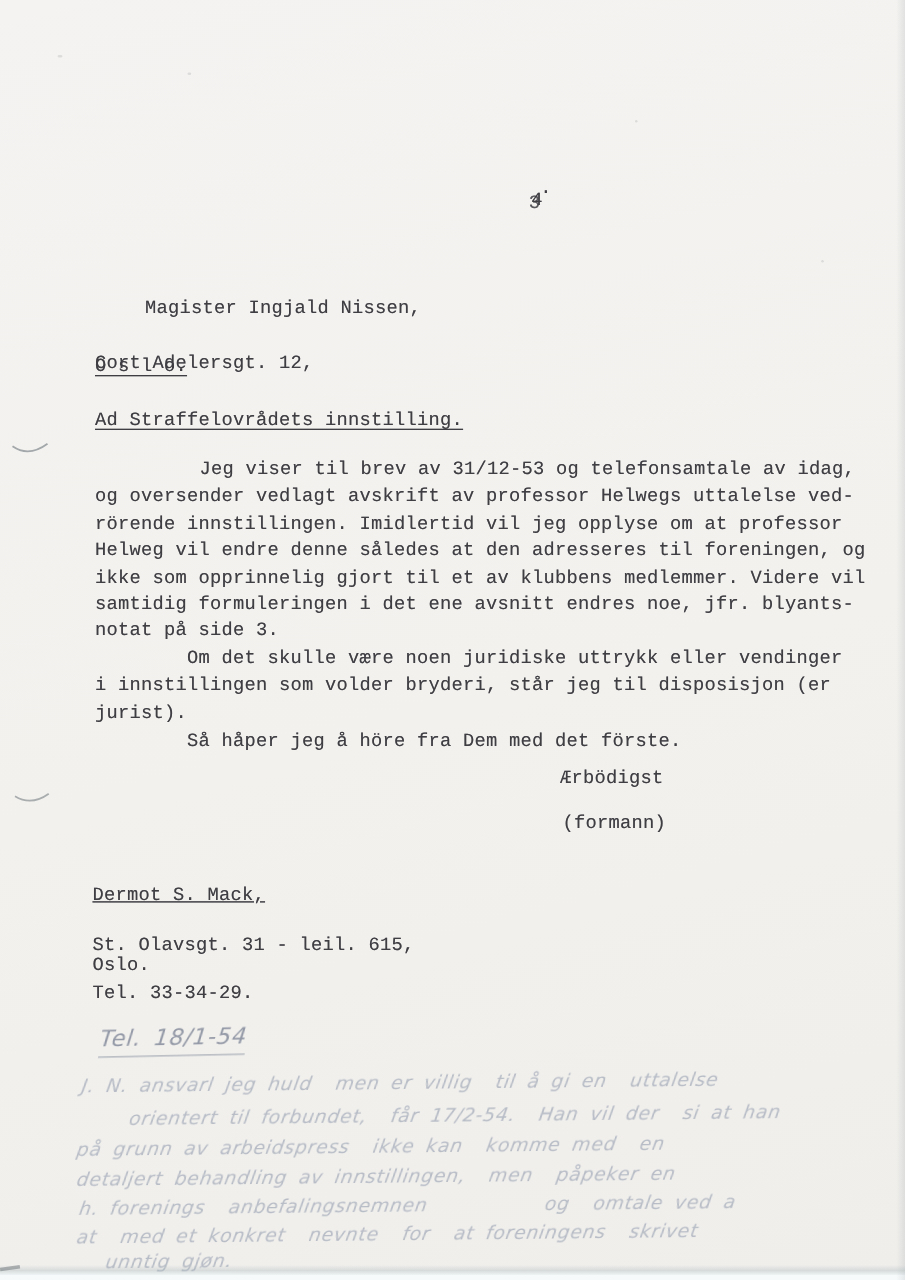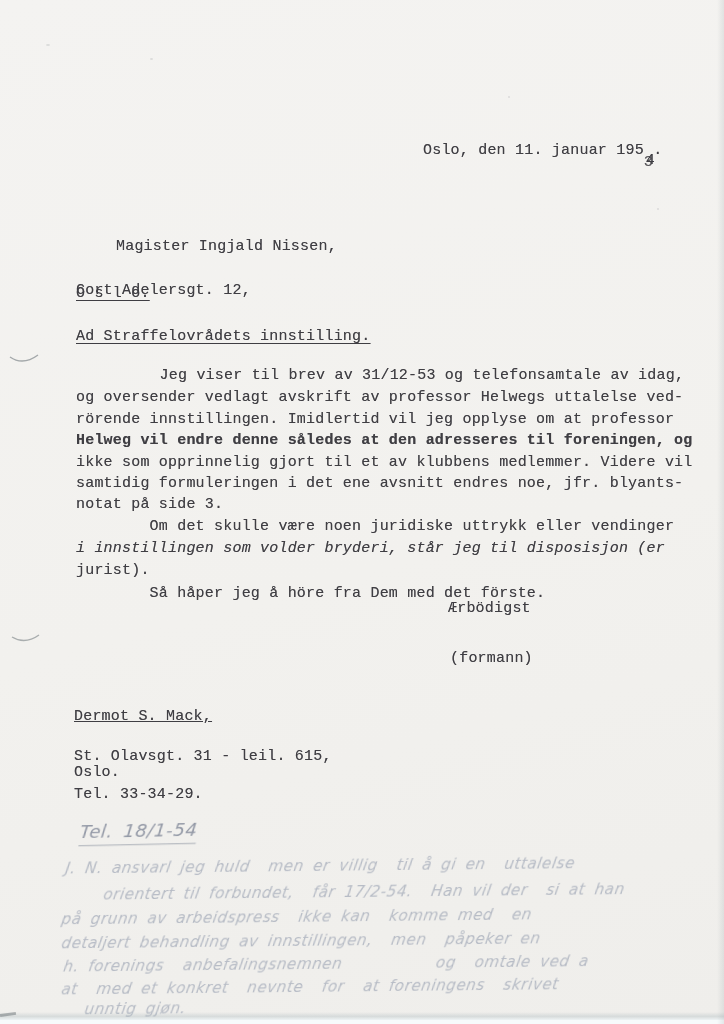--- a/index.html
+++ b/index.html
@@ -65,43 +65,43 @@
     background:rgba(90,100,105,.45);
     transform:rotate(-8deg);
   }
   .speck{ position:absolute; background:rgba(110,115,120,.18); border-radius:50%; }
 </style>
 </head>
 <body>
 
 <div class="paper">
 
-  <div class="tline" style="left:423px;top:142px;"><span>Oslo, den 11. januar 195</span><span class="overstrike"><span class="under">3</span><span class="over">4</span></span><span>.</span></div>
+  <div class="tline" style="left:423px;top:142px;"><span class="overstrike"><span class="under">3</span><span class="over">4</span></span><span>.</span></div>
 
   <div class="tline" style="left:76px;top:238px;padding-left:40px;">Magister Ingjald Nissen,</div>
   <div class="tline" style="left:76px;top:262px;margin-top:20px;">Cort Adelersgt. 12,</div>
   <div class="tline u" style="left:76px;top:285px;">O s l o.</div>
 
   <div class="tline u" style="left:76px;top:328px;">Ad Straffelovrådets innstilling.</div>
 
   <div class="tline" style="left:86px;top:367px;">        Jeg viser til brev av 31/12-53 og telefonsamtale av idag,</div>
   <div class="tline" style="left:76px;top:389px;">og oversender vedlagt avskrift av professor Helwegs uttalelse ved-</div>
   <div class="tline" style="left:76px;top:411px;">rörende innstillingen. Imidlertid vil jeg opplyse om at professor</div>
-  <div class="tline" style="left:76px;top:432px;font-weight:bold;">Helweg vil endre denne således at den adresseres til foreningen, og</div>
+  <div class="tline" style="left:76px;top:432px;">Helweg vil endre denne således at den adresseres til foreningen, og</div>
   <div class="tline" style="left:76px;top:454px;">ikke som opprinnelig gjort til et av klubbens medlemmer. Videre vil</div>
   <div class="tline" style="left:76px;top:475px;">samtidig formuleringen i det ene avsnitt endres noe, jfr. blyants-</div>
   <div class="tline" style="left:76px;top:496px;">notat på side 3.</div>
 
   <div class="tline" style="left:76px;top:518px;">        Om det skulle være noen juridiske uttrykk eller vendinger</div>
-  <div class="tline" style="left:76px;top:540px;font-style:italic;">i innstillingen som volder bryderi, står jeg til disposisjon (er</div>
+  <div class="tline" style="left:76px;top:540px;">i innstillingen som volder bryderi, står jeg til disposisjon (er</div>
   <div class="tline" style="left:76px;top:562px;text-align:right;">jurist).</div>
 
   <div class="tline" style="left:76px;top:585px;">        Så håper jeg å höre fra Dem med det förste.</div>
 
-  <div class="tline" style="left:448px;top:600px;text-align:center;">Ærbödigst</div>
+  <div class="tline" style="left:448px;top:614px;text-align:center;">Ærbödigst</div>
   <div class="tline" style="left:450px;top:650px;text-align:right;">(formann)</div>
 
   <div class="tline" style="left:74px;top:708px;text-decoration:underline;">Dermot S. Mack,</div>
   <div class="tline" style="left:74px;top:748px;">St. Olavsgt. 31 - leil. 615,</div>
   <div class="tline" style="left:74px;top:764px;">Oslo.</div>
   <div class="tline" style="left:74px;top:786px;">Tel. 33-34-29.</div>
 
   <div class="hand hand-tel" style="left:80px;top:820px;">Tel. 18/1-54</div>
   <div class="hand" style="left:66px;top:857px;">J. N. ansvarl jeg huld  men er villig  til å gi en  uttalelse</div>
   <div class="hand" style="left:104px;top:883px;">orientert til forbundet,  får 17/2-54.  Han vil der  si at han</div>

